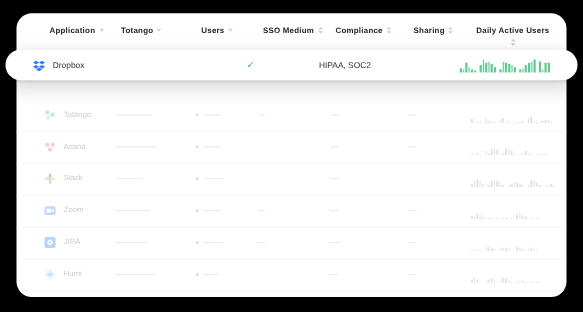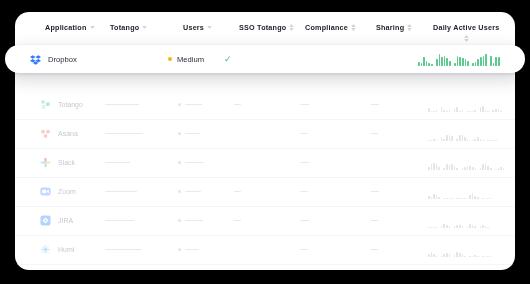--- a/index.html
+++ b/index.html
@@ -94,21 +94,21 @@
         </div>
         <div class="th" style="left: 168px;">
           <span>Users</span>
           <span class="sort">
             <svg width="5" height="3" viewBox="0 0 6 4">
               <path d="M3 4 0 0 6 0z" fill="#9aa0ad"></path>
             </svg>
           </span>
         </div>
         <div class="th" style="left: 224px;">
-          <span>SSO Totango</span>
+          <span>SSO Medium</span>
           <span class="sort dual">
             <svg width="5" height="3" viewBox="0 0 6 4">
               <path d="M3 0 6 4 0 4z" fill="#9aa0ad"></path>
             </svg>
             <svg width="5" height="3" viewBox="0 0 6 4">
               <path d="M3 4 0 0 6 0z" fill="#9aa0ad"></path>
             </svg>
           </span>
         </div>
         <div class="th" style="left: 290px;">
@@ -527,26 +527,25 @@
       <div class="cell" style="left: 25px;">
         <svg viewBox="0 0 24 24" class="appicon">
           <path d="M6 2.5 12 6.3 6 10.1 0 6.3z" fill="#2f7df6"></path>
           <path d="M18 2.5 24 6.3 18 10.1 12 6.3z" fill="#2f7df6"></path>
           <path d="M6 10.9 12 14.7 6 18.5 0 14.7z" fill="#2f7df6"></path>
           <path d="M18 10.9 24 14.7 18 18.5 12 14.7z" fill="#2f7df6"></path>
           <path d="M6.2 19.8 12.2 16 18.2 19.8 12.2 23.6z" fill="#2f7df6"></path>
         </svg>
         <span class="appname">Dropbox</span>
       </div>
-      <div class="cell" style="left: 163px;">
-        <span class="dot" style="background: rgb(245, 179, 27);"></span>
-        <span>Medium</span>
-      </div>
       <div class="cell" style="left: 219px;">
         <span class="check" style="color: rgb(61, 186, 122);">✓</span>
+      </div>
+      <div class="cell" style="left: 285px;">
+        <span>HIPAA, SOC2</span>
       </div>
       <div class="cell" style="left: 413px;">
         <div class="sparkwrap">
           <div class="spark">
             <i style="height: 4.2px;"></i>
             <i style="height: 3.15px;"></i>
             <i style="height: 9.45px;"></i>
             <i style="height: 5.25px;"></i>
             <i style="height: 3.15px;"></i>
             <i style="height: 2.1px;"></i>

